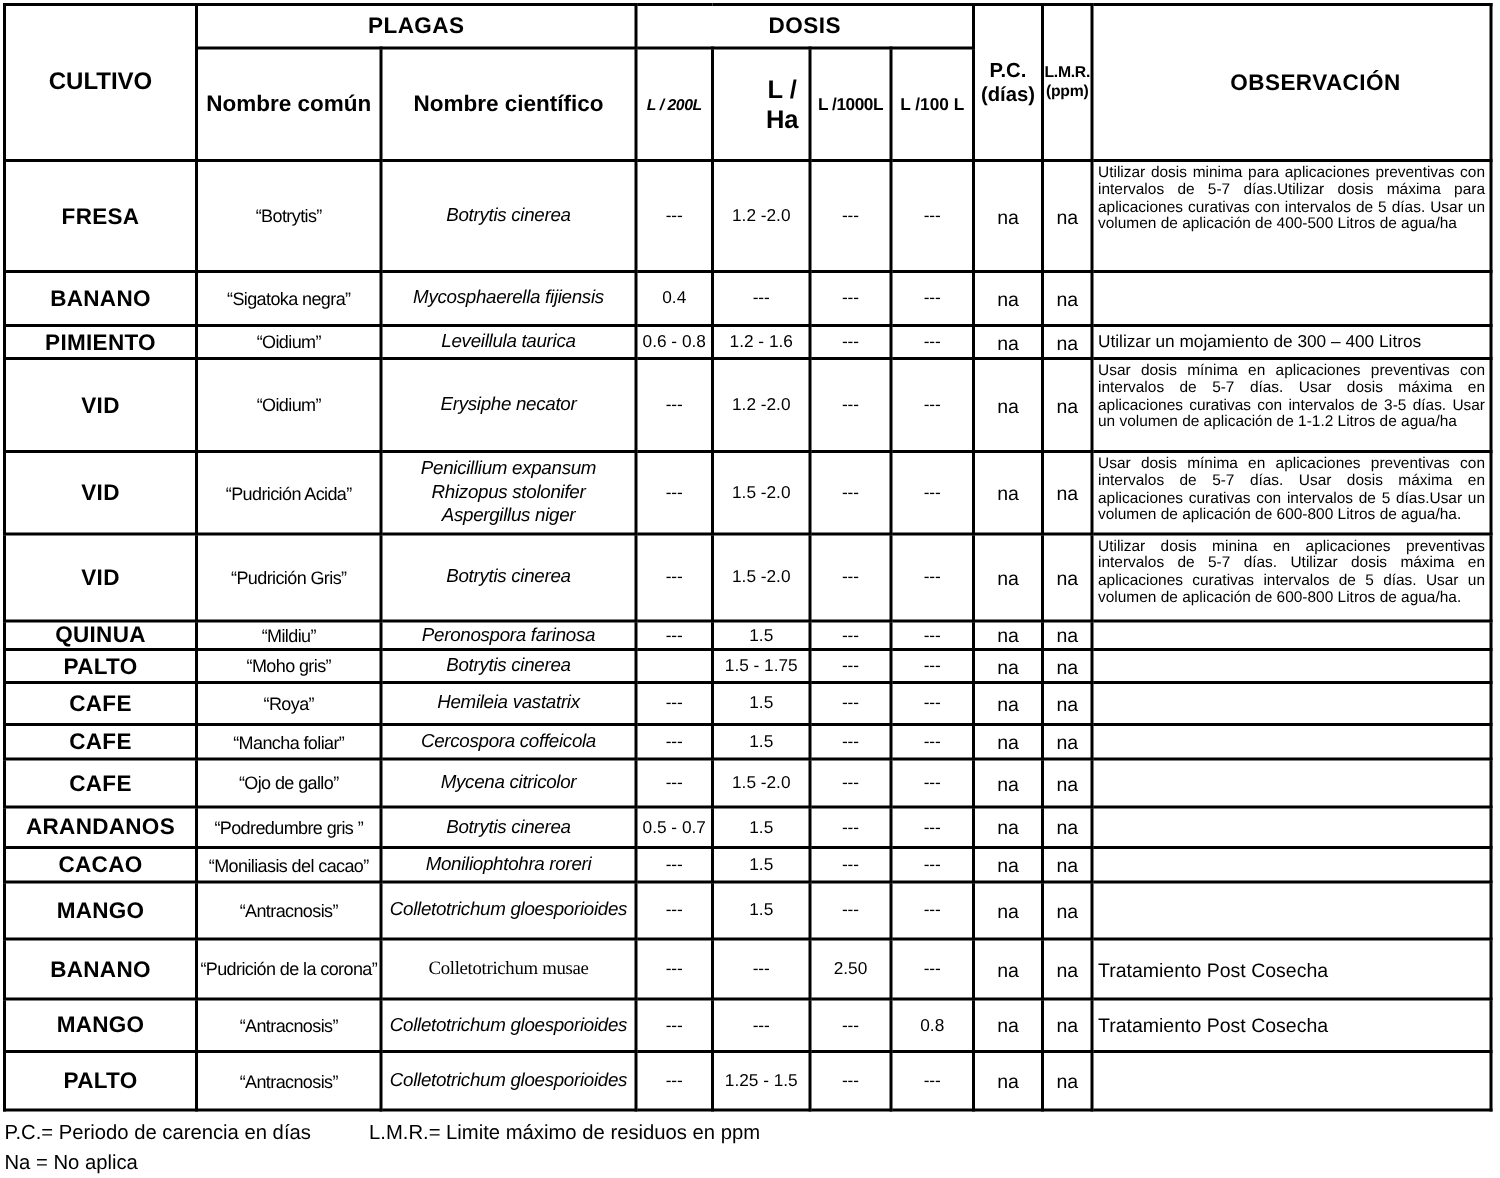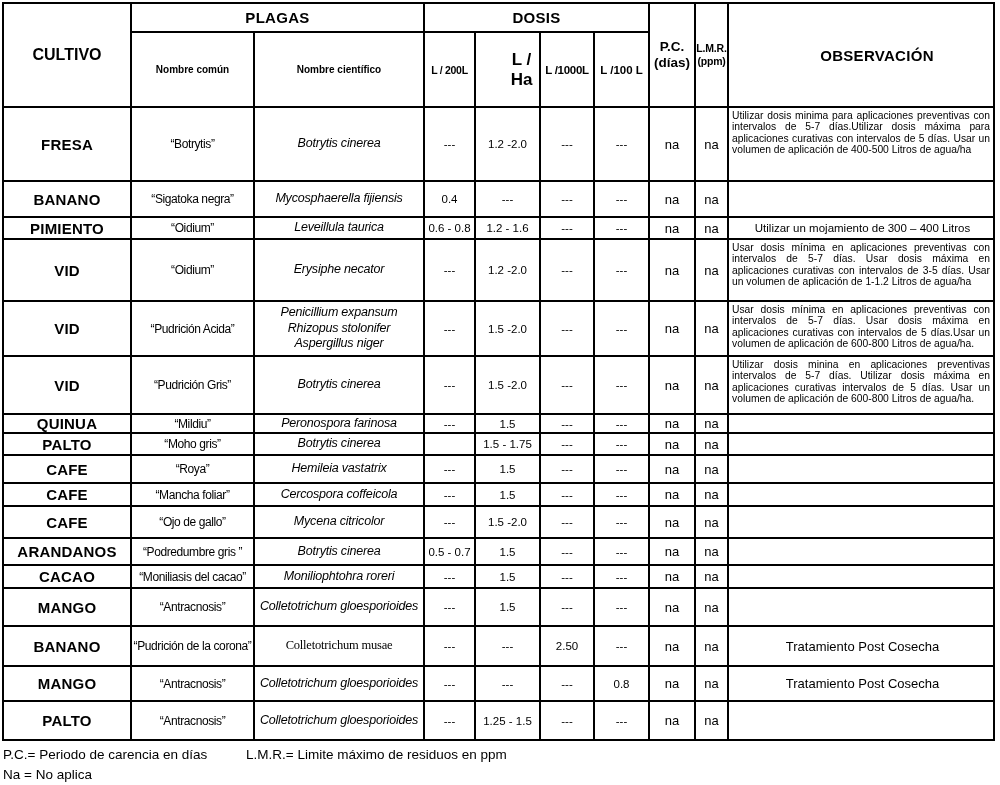--- a/index.html
+++ b/index.html
@@ -15,36 +15,36 @@
   }
   th, td {
     border:2px solid #000; padding:0; text-align:center;
     vertical-align:middle; overflow:hidden;
   }
   
   thead tr.hr1 { height:29px; }
   thead tr.hr2 { height:75px; }
   .h-big   { font-weight:bold; font-size:15px; letter-spacing:0.3px; }
   .h-cultivo { font-weight:bold; font-size:16px; }
-  .h-sub   { font-weight:bold; font-size:10px; }
-  .dh-0 { font-weight:bold; font-size:10.5px; letter-spacing:-0.3px; }
+  .h-sub   { font-weight:bold; font-size:15px; }
+  .dh-0 { font-weight:bold; font-size:10.5px; letter-spacing:-0.3px;font-style:italic; }
   .dh-1 { font-weight:bold; font-size:17px;padding-left:28px; }
   .dh-2 { font-weight:bold; font-size:11.5px; letter-spacing:-0.3px; }
   .dh-3 { font-weight:bold; font-size:11.5px;text-align:center; }
   .h-pc  { font-weight:bold; font-size:13.5px; line-height:1.2; }
   .h-lmr { font-weight:bold; font-size:10.5px; line-height:1.25; letter-spacing:-0.2px; }
   .h-obs { font-weight:bold; font-size:15px; letter-spacing:0.3px;padding-left:32px; }
   
   td.cultivo { font-weight:bold; font-size:15px; letter-spacing:0.2px; }
   td.comun   { font-size:12px; letter-spacing:-0.4px; }
   td.cientifico { font-style:italic; font-size:12.5px; letter-spacing:-0.2px; line-height:1.25; }
   td.cientifico.upright { font-style:normal;font-family:Liberation Serif, serif; }
   td.dose { font-size:11.5px; }
   td.na   { font-size:13px; }
-  td.obs  { font-size:11px; text-align:center; }
+  td.obs  { font-size:11px; text-align:left; }
   td.obs.obs-par {
     vertical-align:top; text-align:justify; text-justify:inter-word;
     font-size:10.3px; line-height:11.3px; padding:2px 3px 1px 3px;
   }
   td.obs.obs-line { font-size:11.5px; padding-left:3px; }
   td.obs.obs-indent { font-size:13px; padding-left:3px; }
   
   .footer { position:absolute; left:3px; top:747px; width:994px; font-size:13.5px; }
   .footer .l1 { position:relative; height:20px; }
   .footer .l1 .n1 { position:absolute; left:0; top:0; }

